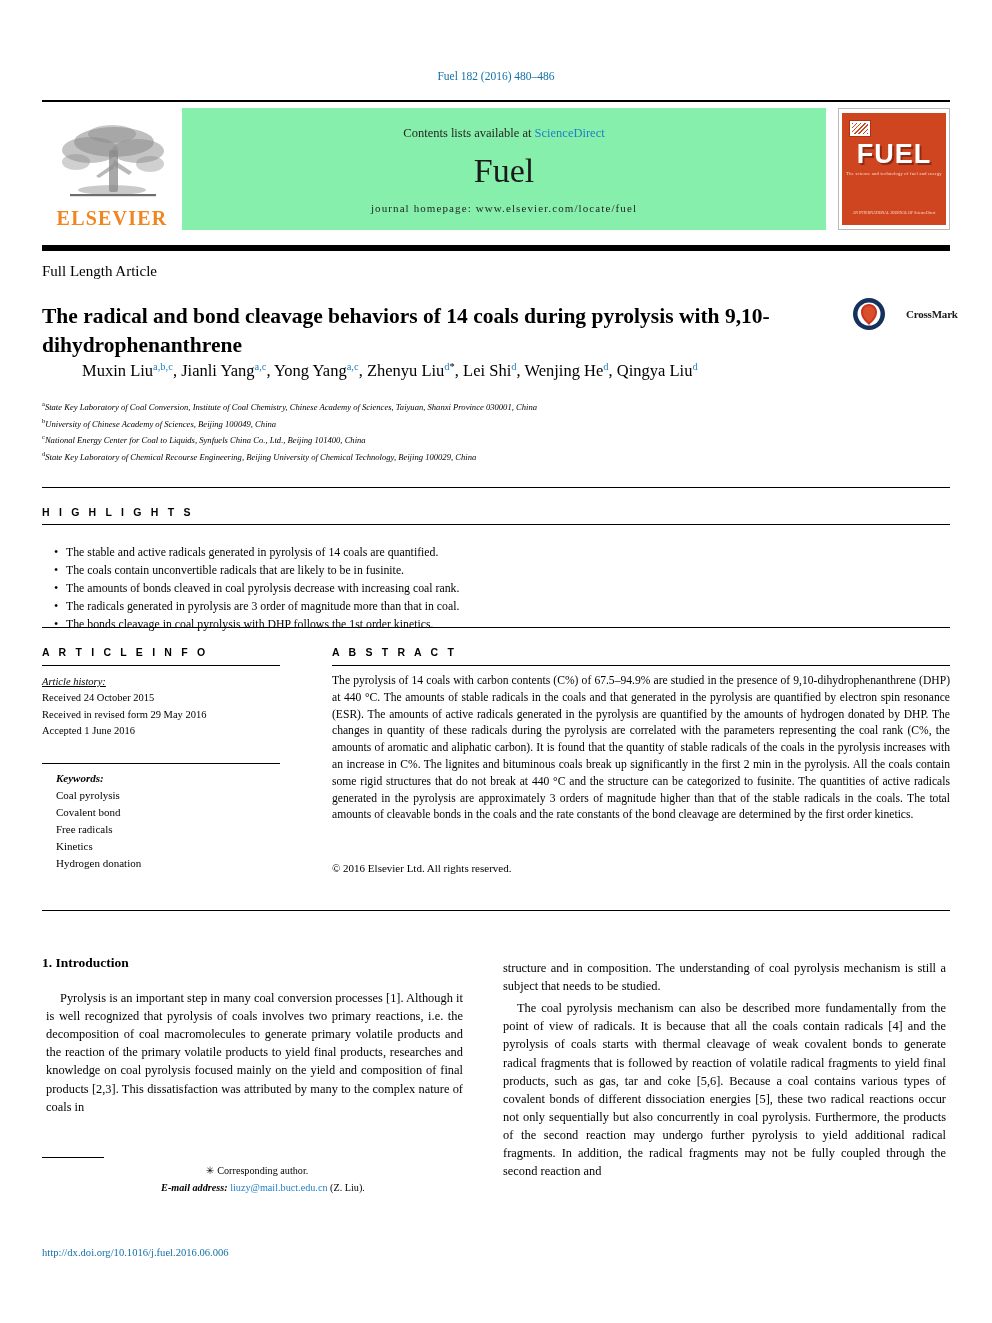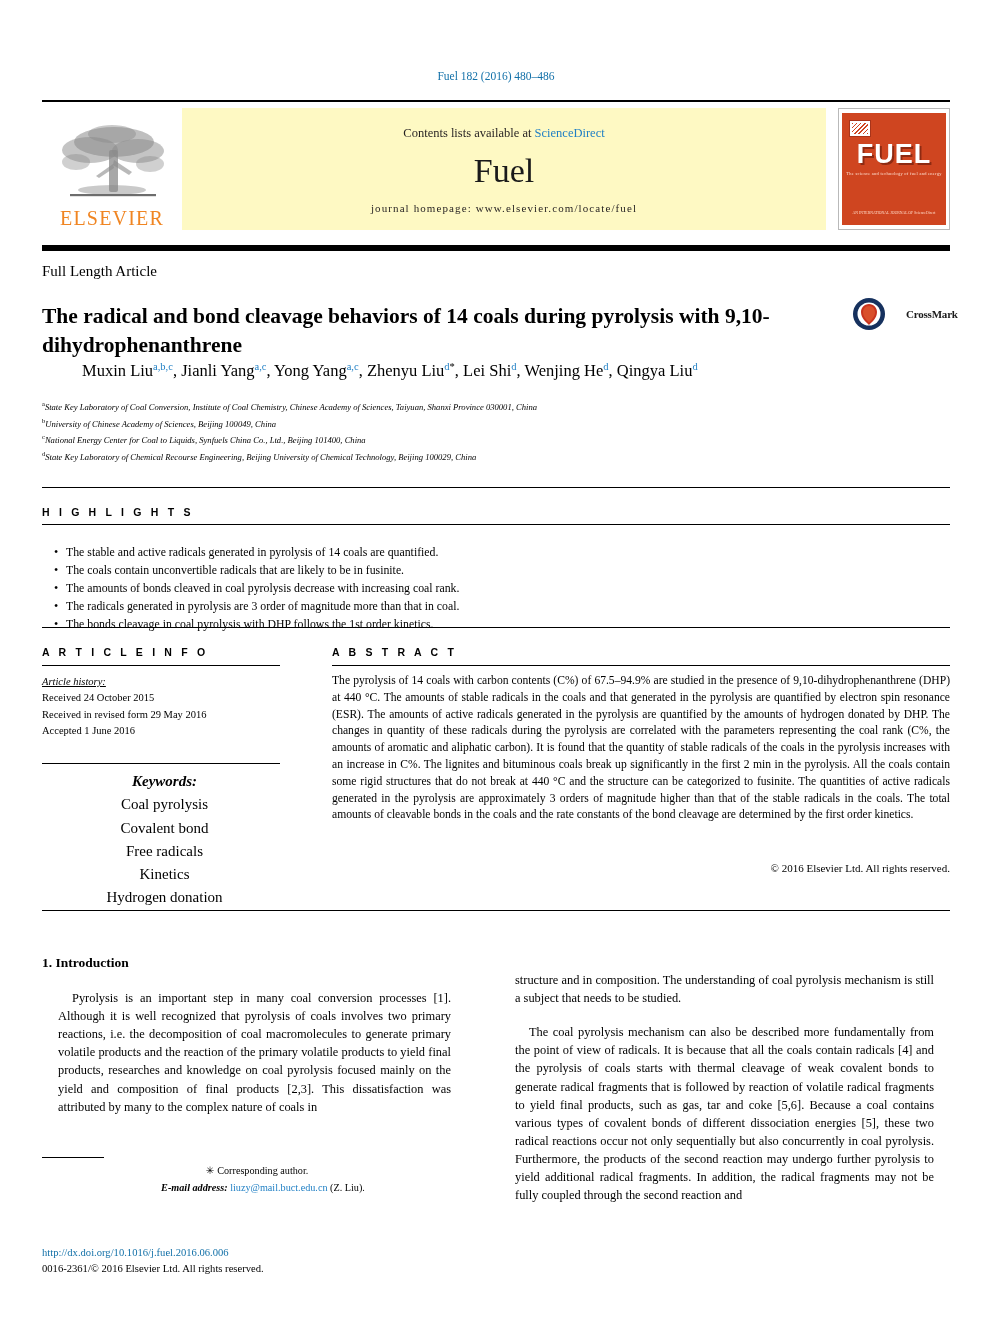--- a/index.html
+++ b/index.html
@@ -31,28 +31,29 @@
     position: absolute; top: 0; left: 0; width: 908px; height: 2px; background: #000;
   }
   .masthead-inner {
     position: absolute; top: 8px; left: 0; width: 908px; height: 122px;
     display: flex; align-items: stretch;
   }
   .elsevier-logo {
     width: 140px; flex: 0 0 140px; position: relative;
     display: flex; flex-direction: column; align-items: center; justify-content: flex-end;
     padding-bottom: 2px;
+    font-weight: bold;
   }
   .tree-svg { width: 120px; height: 88px; display: block; }
   .elsevier-word {
     font-family: "Liberation Serif", serif;
     font-size: 20px; letter-spacing: 1.2px; color: #f08522; line-height: 1;
   }
   .journal-band {
-    flex: 1 1 auto; background: #fef9c3; position: relative;
+    flex: 1 1 auto; background: #86efac; position: relative;
     display: flex; flex-direction: column; align-items: center; justify-content: center;
   }
   .contents-line { font-size: 12.5px; color: #231f20; margin-top: 6px; }
   .contents-line .sd { color: #1f7fc4; }
   .journal-name {
     font-family: "Liberation Serif", serif;
     font-size: 34px; color: #1a1a1a; margin-top: 13px; margin-bottom: 14px; line-height: 1;
   }
   .homepage-line {
     font-size: 11px; letter-spacing: 1.1px; color: #231f20; margin-bottom: 5px;
@@ -150,50 +151,50 @@
   .info-rule { position: absolute; top: 665px; left: 42px; width: 238px; height: 1px; background: #000; }
   .abs-rule  { position: absolute; top: 665px; left: 332px; width: 618px; height: 1px; background: #000; }
 
   .info-col {
     position: absolute; top: 674px; left: 42px; width: 245px;
     font-size: 10.5px; line-height: 1.55;
   }
   .info-col .head { font-style: italic; text-decoration: underline; }
   .kw-rule { position: absolute; top: 763px; left: 42px; width: 238px; height: 1px; background: #000; }
   .kw-col {
-    position: absolute; top: 770px; left: 42px; width: 245px;
-    font-size: 15px; line-height: 1.55; text-align: center;
+    position: absolute; top: 770px; left: 56px; width: 245px;
+    font-size: 11px; line-height: 1.55;
   }
   .kw-col .head { font-style: italic; font-weight: bold; }
 
   .abstract {
     position: absolute; top: 673px; left: 332px; width: 618px;
     font-size: 11.6px; line-height: 1.45; text-align: justify;
   }
   .copyline {
     position: absolute; top: 862px; left: 332px; width: 618px;
-    text-align: right; font-size: 11px;
+    font-size: 11px;
   }
 
   
   .bodyrule { position: absolute; top: 910px; left: 42px; width: 908px; height: 1px; background: #000; }
 
   
   .body-left {
     position: absolute; top: 955px; left: 42px; width: 425px;
   }
   .body-right {
     position: absolute; top: 955px; left: 499px; width: 451px;
   }
   .h1 {
     font-family: "Liberation Serif", serif;
     font-size: 13.5px; font-weight: bold; margin: 0 0 18px 0;
   }
   .bodytext {
-    font-size: 12.4px; line-height: 1.46; text-align: justify; margin: 16px;
+    font-size: 12.4px; line-height: 1.46; text-align: justify; margin: 4px;
   }
   .bodytext + .bodytext { text-indent: 14px; }
   .indent { text-indent: 14px; }
 
   
   .fn-rule { position: absolute; top: 1157px; left: 42px; width: 62px; height: 1px; background: #000; }
   .footnote {
     position: absolute; top: 1163px; left: 42px; width: 430px;
     font-size: 10.2px; line-height: 1.65; text-align: center;
   }
@@ -342,16 +343,15 @@
   </div>
 
   <div class="fn-rule"></div>
   <div class="footnote">
     <div><span class="star">✳</span><span>Corresponding author.</span></div>
     <div style="padding-left:12px"><span class="em">E-mail address:</span> <span class="link">liuzy@mail.buct.edu.cn</span> <span>(Z. Liu).</span></div>
   </div>
 
   <div class="doiblock">
     <div class="doi">http://dx.doi.org/10.1016/j.fuel.2016.06.006</div>
-    <div>0016-2361/© 2016 Elsevier Ltd. All rights reserved.</div>
   </div>
 
 </div>
 
 </body></html>

